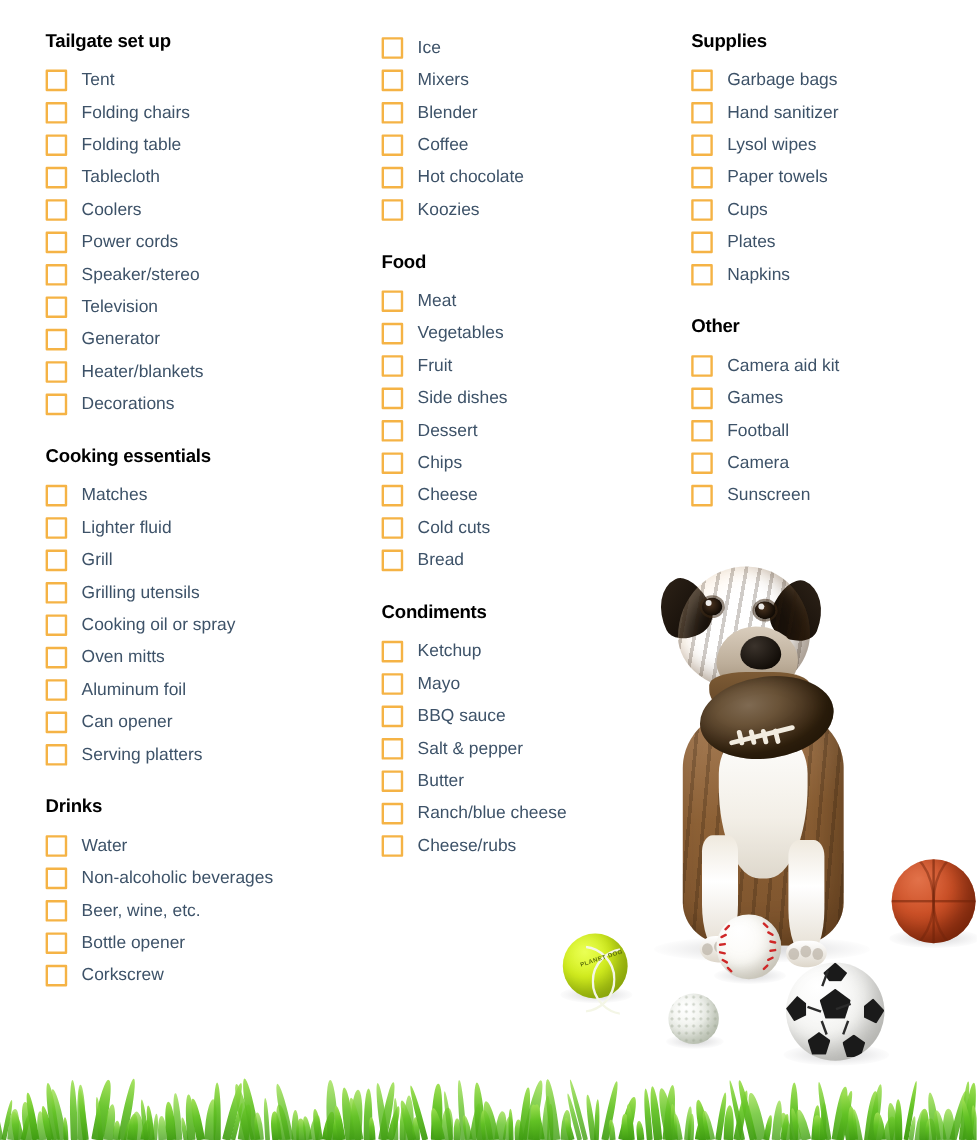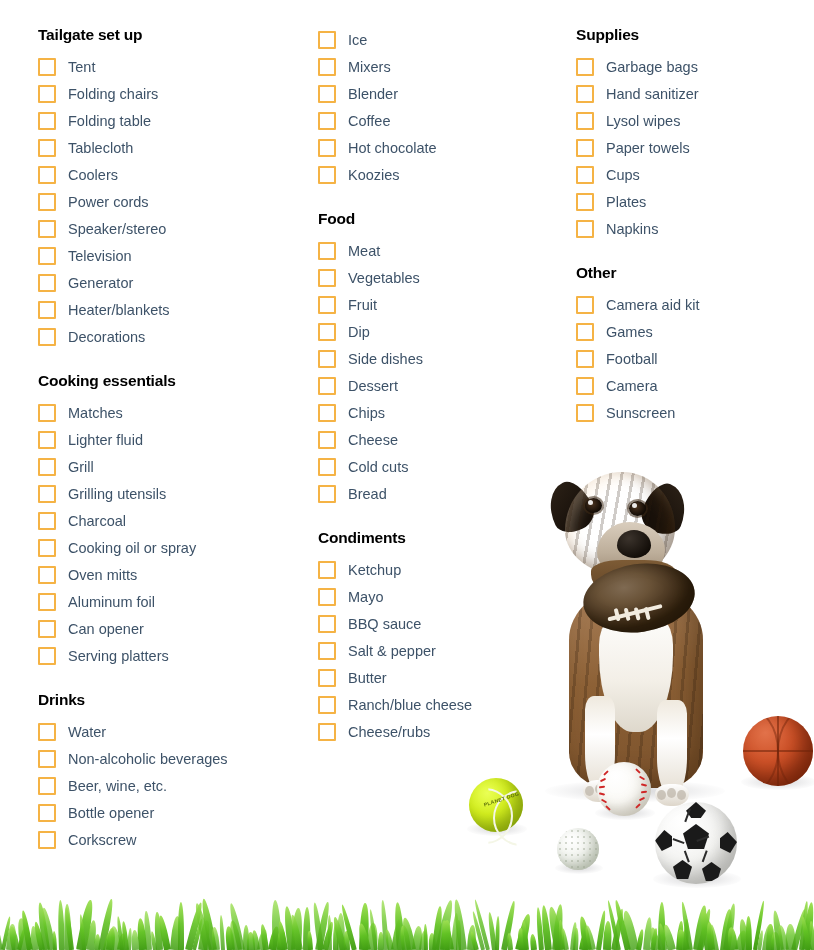--- a/index.html
+++ b/index.html
@@ -373,24 +373,20 @@
           <li class="item">
             <span class="checkbox"></span>
             <span class="item-label">Grill</span>
           </li>
           <li class="item">
             <span class="checkbox"></span>
             <span class="item-label">Grilling utensils</span>
           </li>
           <li class="item">
             <span class="checkbox"></span>
-            <span class="item-label">Charcoal</span>
-          </li>
-          <li class="item">
-            <span class="checkbox"></span>
             <span class="item-label">Cooking oil or spray</span>
           </li>
           <li class="item">
             <span class="checkbox"></span>
             <span class="item-label">Oven mitts</span>
           </li>
           <li class="item">
             <span class="checkbox"></span>
             <span class="item-label">Aluminum foil</span>
           </li>
@@ -467,24 +463,20 @@
             <span class="checkbox"></span>
             <span class="item-label">Meat</span>
           </li>
           <li class="item">
             <span class="checkbox"></span>
             <span class="item-label">Vegetables</span>
           </li>
           <li class="item">
             <span class="checkbox"></span>
             <span class="item-label">Fruit</span>
-          </li>
-          <li class="item">
-            <span class="checkbox"></span>
-            <span class="item-label">Dip</span>
           </li>
           <li class="item">
             <span class="checkbox"></span>
             <span class="item-label">Side dishes</span>
           </li>
           <li class="item">
             <span class="checkbox"></span>
             <span class="item-label">Dessert</span>
           </li>
           <li class="item">

